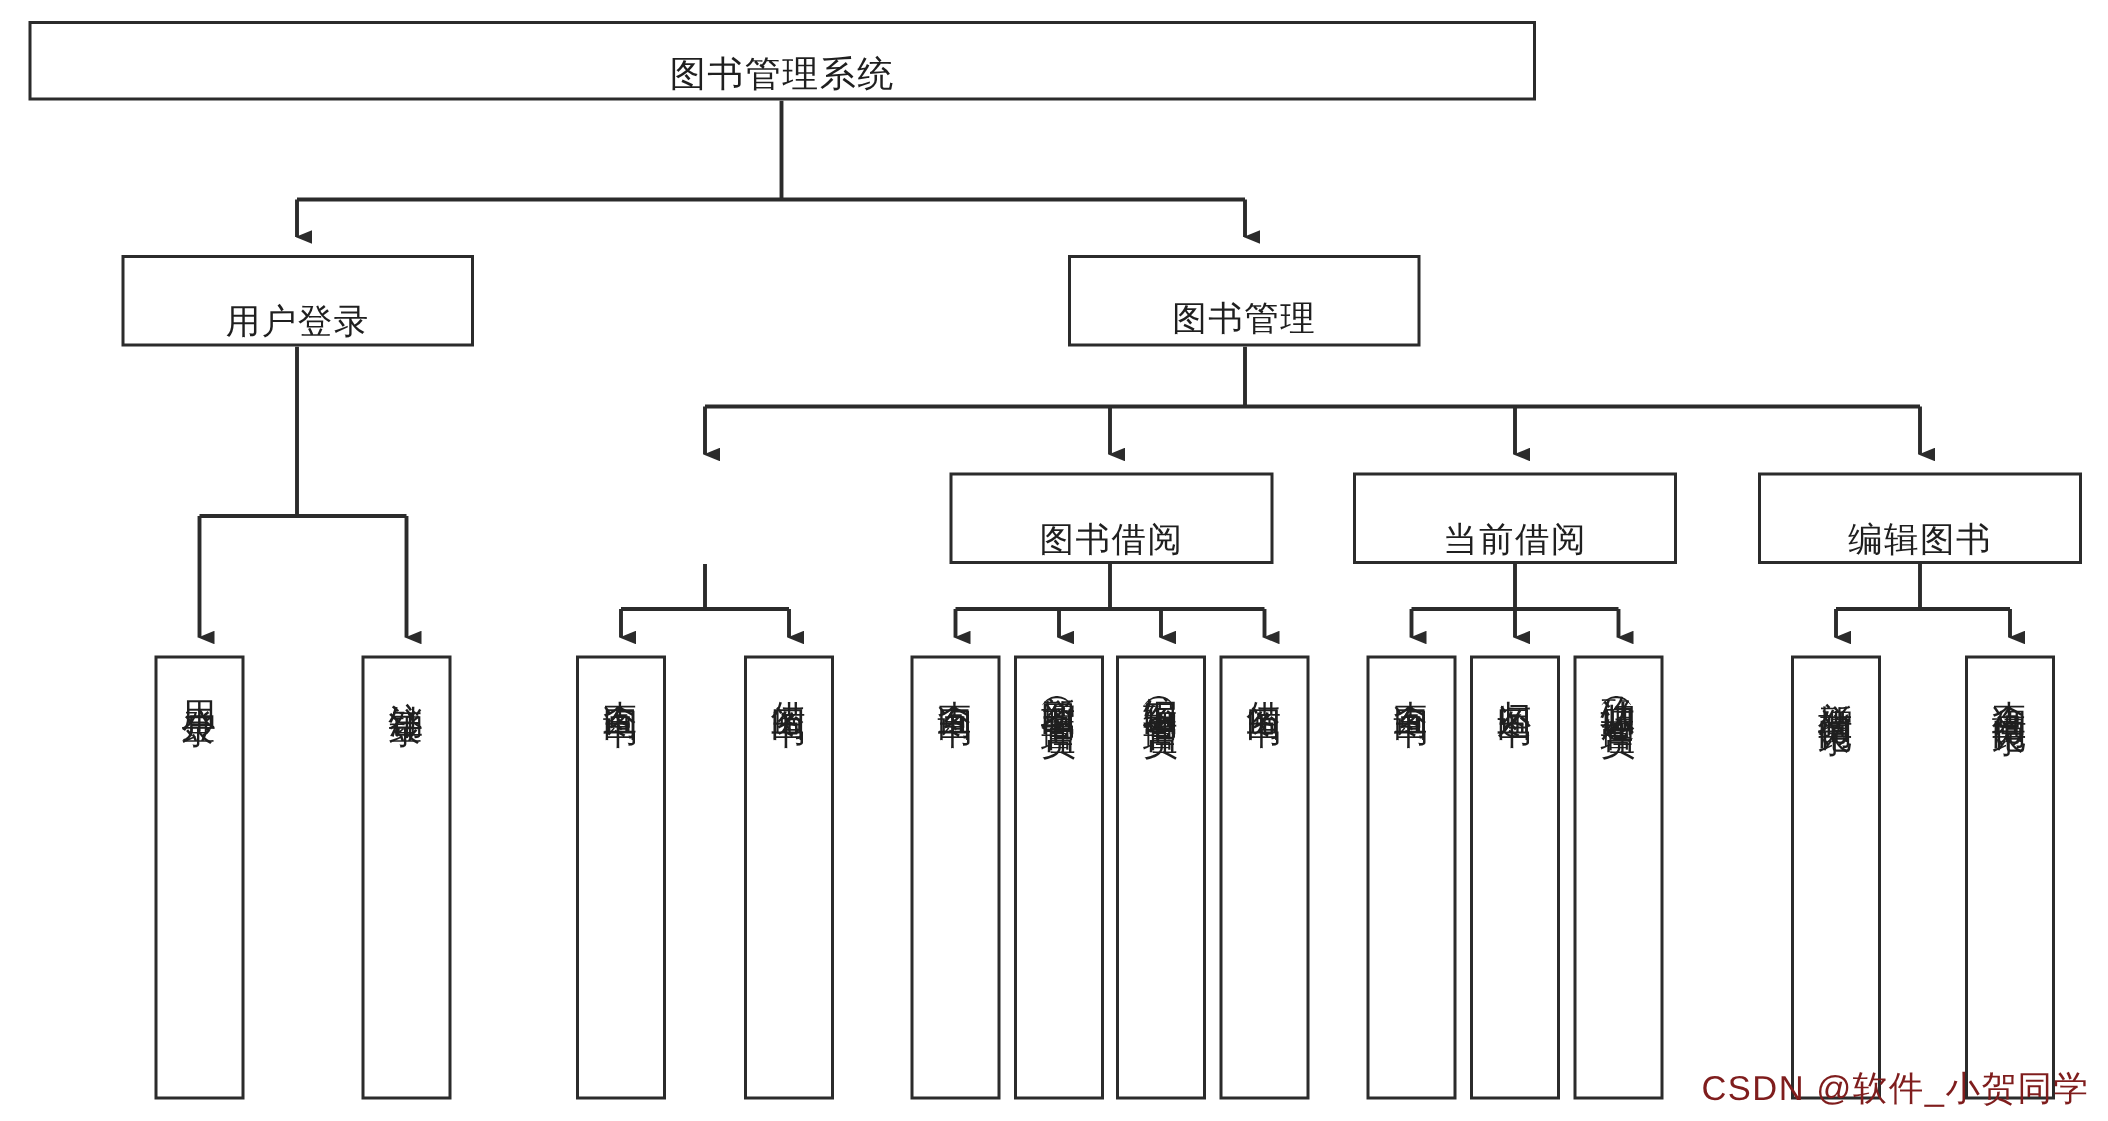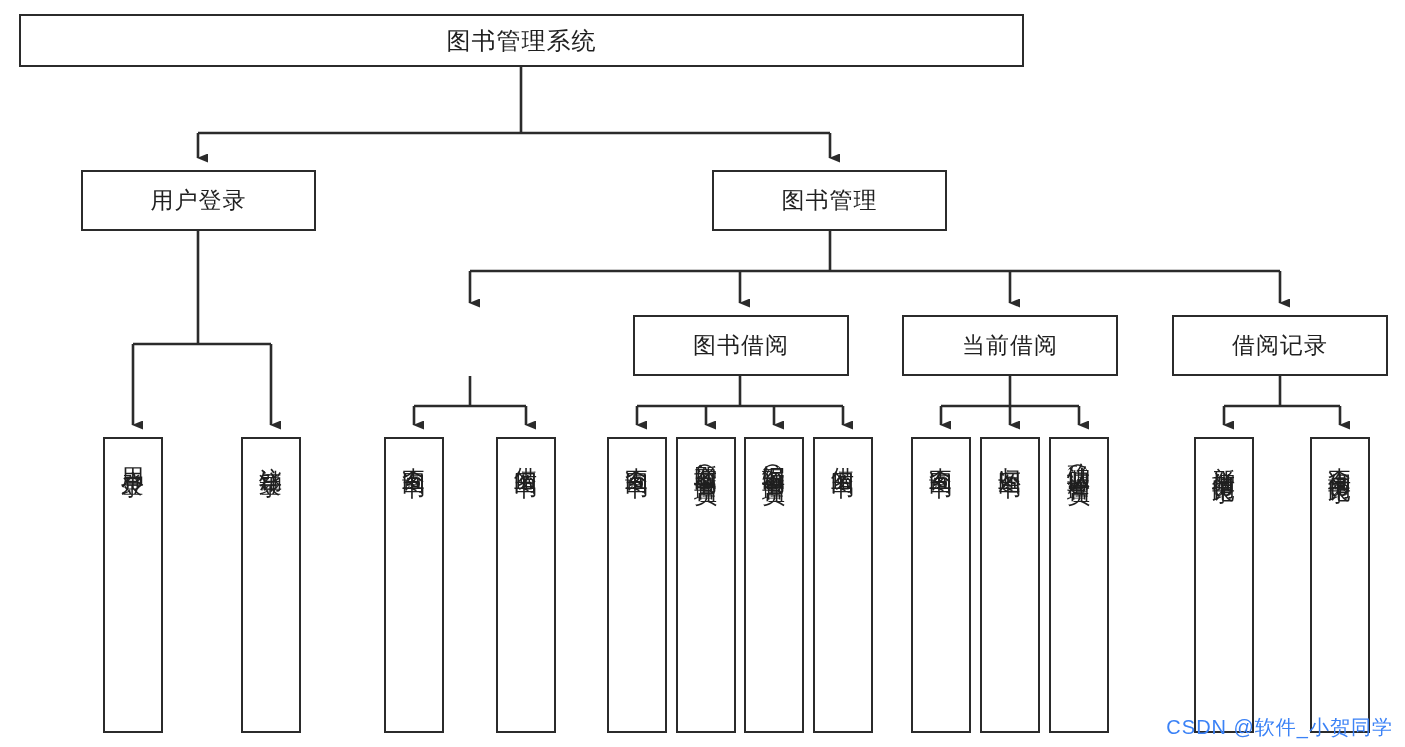--- a/index.html
+++ b/index.html
@@ -22,21 +22,21 @@
     width:1405px; height:747px;
     pointer-events:none;
   }
   
   .node{
     position:absolute;
     box-sizing:border-box;
     background:#ffffff;
     border:2px solid #2b2b2b;
     display:flex;
-    align-items:center;
+    align-items:flex-end;
     justify-content:center;
     color:#1a1a1a;
   }
   .node .label{
     font-size:23px;
     line-height:1.25;
     letter-spacing:1px;
     white-space:nowrap;
     color:#1f1f1f;
   }
@@ -59,22 +59,22 @@
     max-height:282px;
   }
   
   .node.leaf.tall-text{padding-top:6px;}
 
   
   #watermark{
     position:absolute;
     right:12px;
     bottom:6px;
-    font-size:20px;
-    color:#3b82f6;
+    font-size:23px;
+    color:#7f1d1d;
     letter-spacing:1px;
     white-space:nowrap;
     user-select:none;
   }
 </style>
 </head>
 <body>
 
 <div id="canvas">
 
@@ -129,35 +129,35 @@
   </svg>
 
   <div class="node root" style="left:19px; top:14px; width:1005px; height:53px;">
     <span class="label">图书管理系统</span>
   </div>
 
   <div class="node" style="left:81px; top:170px; width:235px; height:61px;">
     <span class="label">用户登录</span>
   </div>
 
-  <div class="node" style="left:712px; top:170px; width:235px; height:61px;">
+  <div class="node" style="left:712px; top:170px; width:235px; height:61px;font-family:Liberation Mono, monospace;">
     <span class="label">图书管理</span>
   </div>
 
 
   <div class="node" style="left:902px; top:315px; width:216px; height:61px;">
     <span class="label">当前借阅</span>
   </div>
 
   <div class="node" style="left:633px; top:315px; width:216px; height:61px;">
     <span class="label">图书借阅</span>
   </div>
 
   <div class="node" style="left:1172px; top:315px; width:216px; height:61px;">
-    <span class="label">借阅记录</span>
+    <span class="label">编辑图书</span>
   </div>
 
   <div class="node leaf" style="left:103px; top:437px; width:60px; height:296px;">
     <span class="label">用户登录</span>
   </div>
   <div class="node leaf" style="left:241px; top:437px; width:60px; height:296px;">
     <span class="label">注销登录</span>
   </div>
 
   <div class="node leaf" style="left:384px; top:437px; width:60px; height:296px;">

